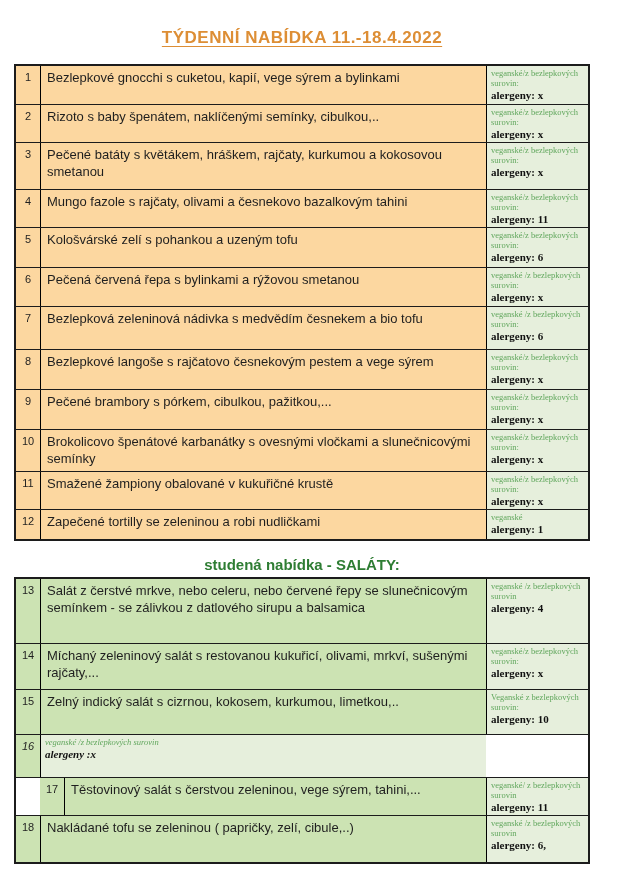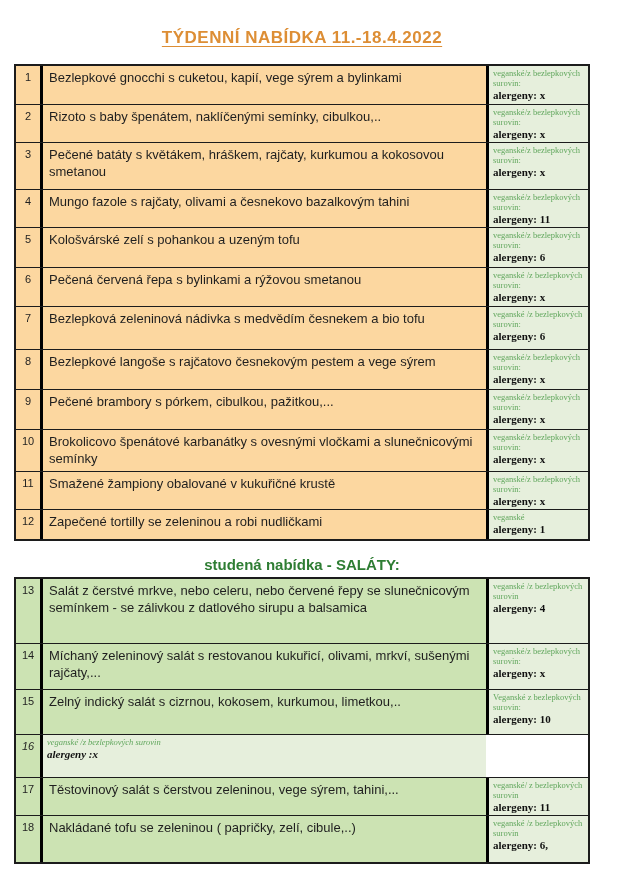--- a/index.html
+++ b/index.html
@@ -37,21 +37,21 @@
     border:2px solid #1c1c1c;
     box-sizing:border-box;
   }
   .row{
     display:grid;
     grid-template-columns:24px 1fr 102px;
     box-sizing:border-box;
   }
   .row + .row{border-top:1px solid #1c1c1c;}
   .cell{box-sizing:border-box;}
-  .cell + .cell{border-left:3px solid #000000;}
+  .cell + .cell{border-left:1px solid #000000;}
 
   .menu-table.orange .num,
   .menu-table.orange .dish{background:var(--row-orange,#fcd7a0);}
   .menu-table.green .num,
   .menu-table.green .dish{background:var(--row-green,#cce3b3);}
   .menu-table .info{background:var(--info-bg,#e6efdc);}
 
   .num{
     font-size:11px;
     text-align:center;
@@ -210,21 +210,21 @@
           <div class="allergens">alergeny: 10</div>
         </div>
       </div>
       <div class="row" style="min-height: 43px; font-style: italic;">
         <div class="cell num">16</div>
         <div class="cell info">
           <div class="vegan-label">veganské /z bezlepkových surovin</div>
           <div class="allergens">alergeny :x</div>
         </div>
       </div>
-      <div class="row" style="min-height: 38px;">
+      <div class="row" style="min-height: 38px; padding-left: 24px;">
         <div class="cell num">17</div>
         <div class="cell dish">Těstovinový salát s čerstvou zeleninou, vege sýrem, tahini,...</div>
         <div class="cell info">
           <div class="vegan-label">veganské/ z bezlepkových surovin</div>
           <div class="allergens">alergeny: 11</div>
         </div>
       </div>
       <div class="row" style="min-height: 47px;">
         <div class="cell num">18</div>
         <div class="cell dish">Nakládané tofu se zeleninou ( papričky, zelí, cibule,..)</div>

